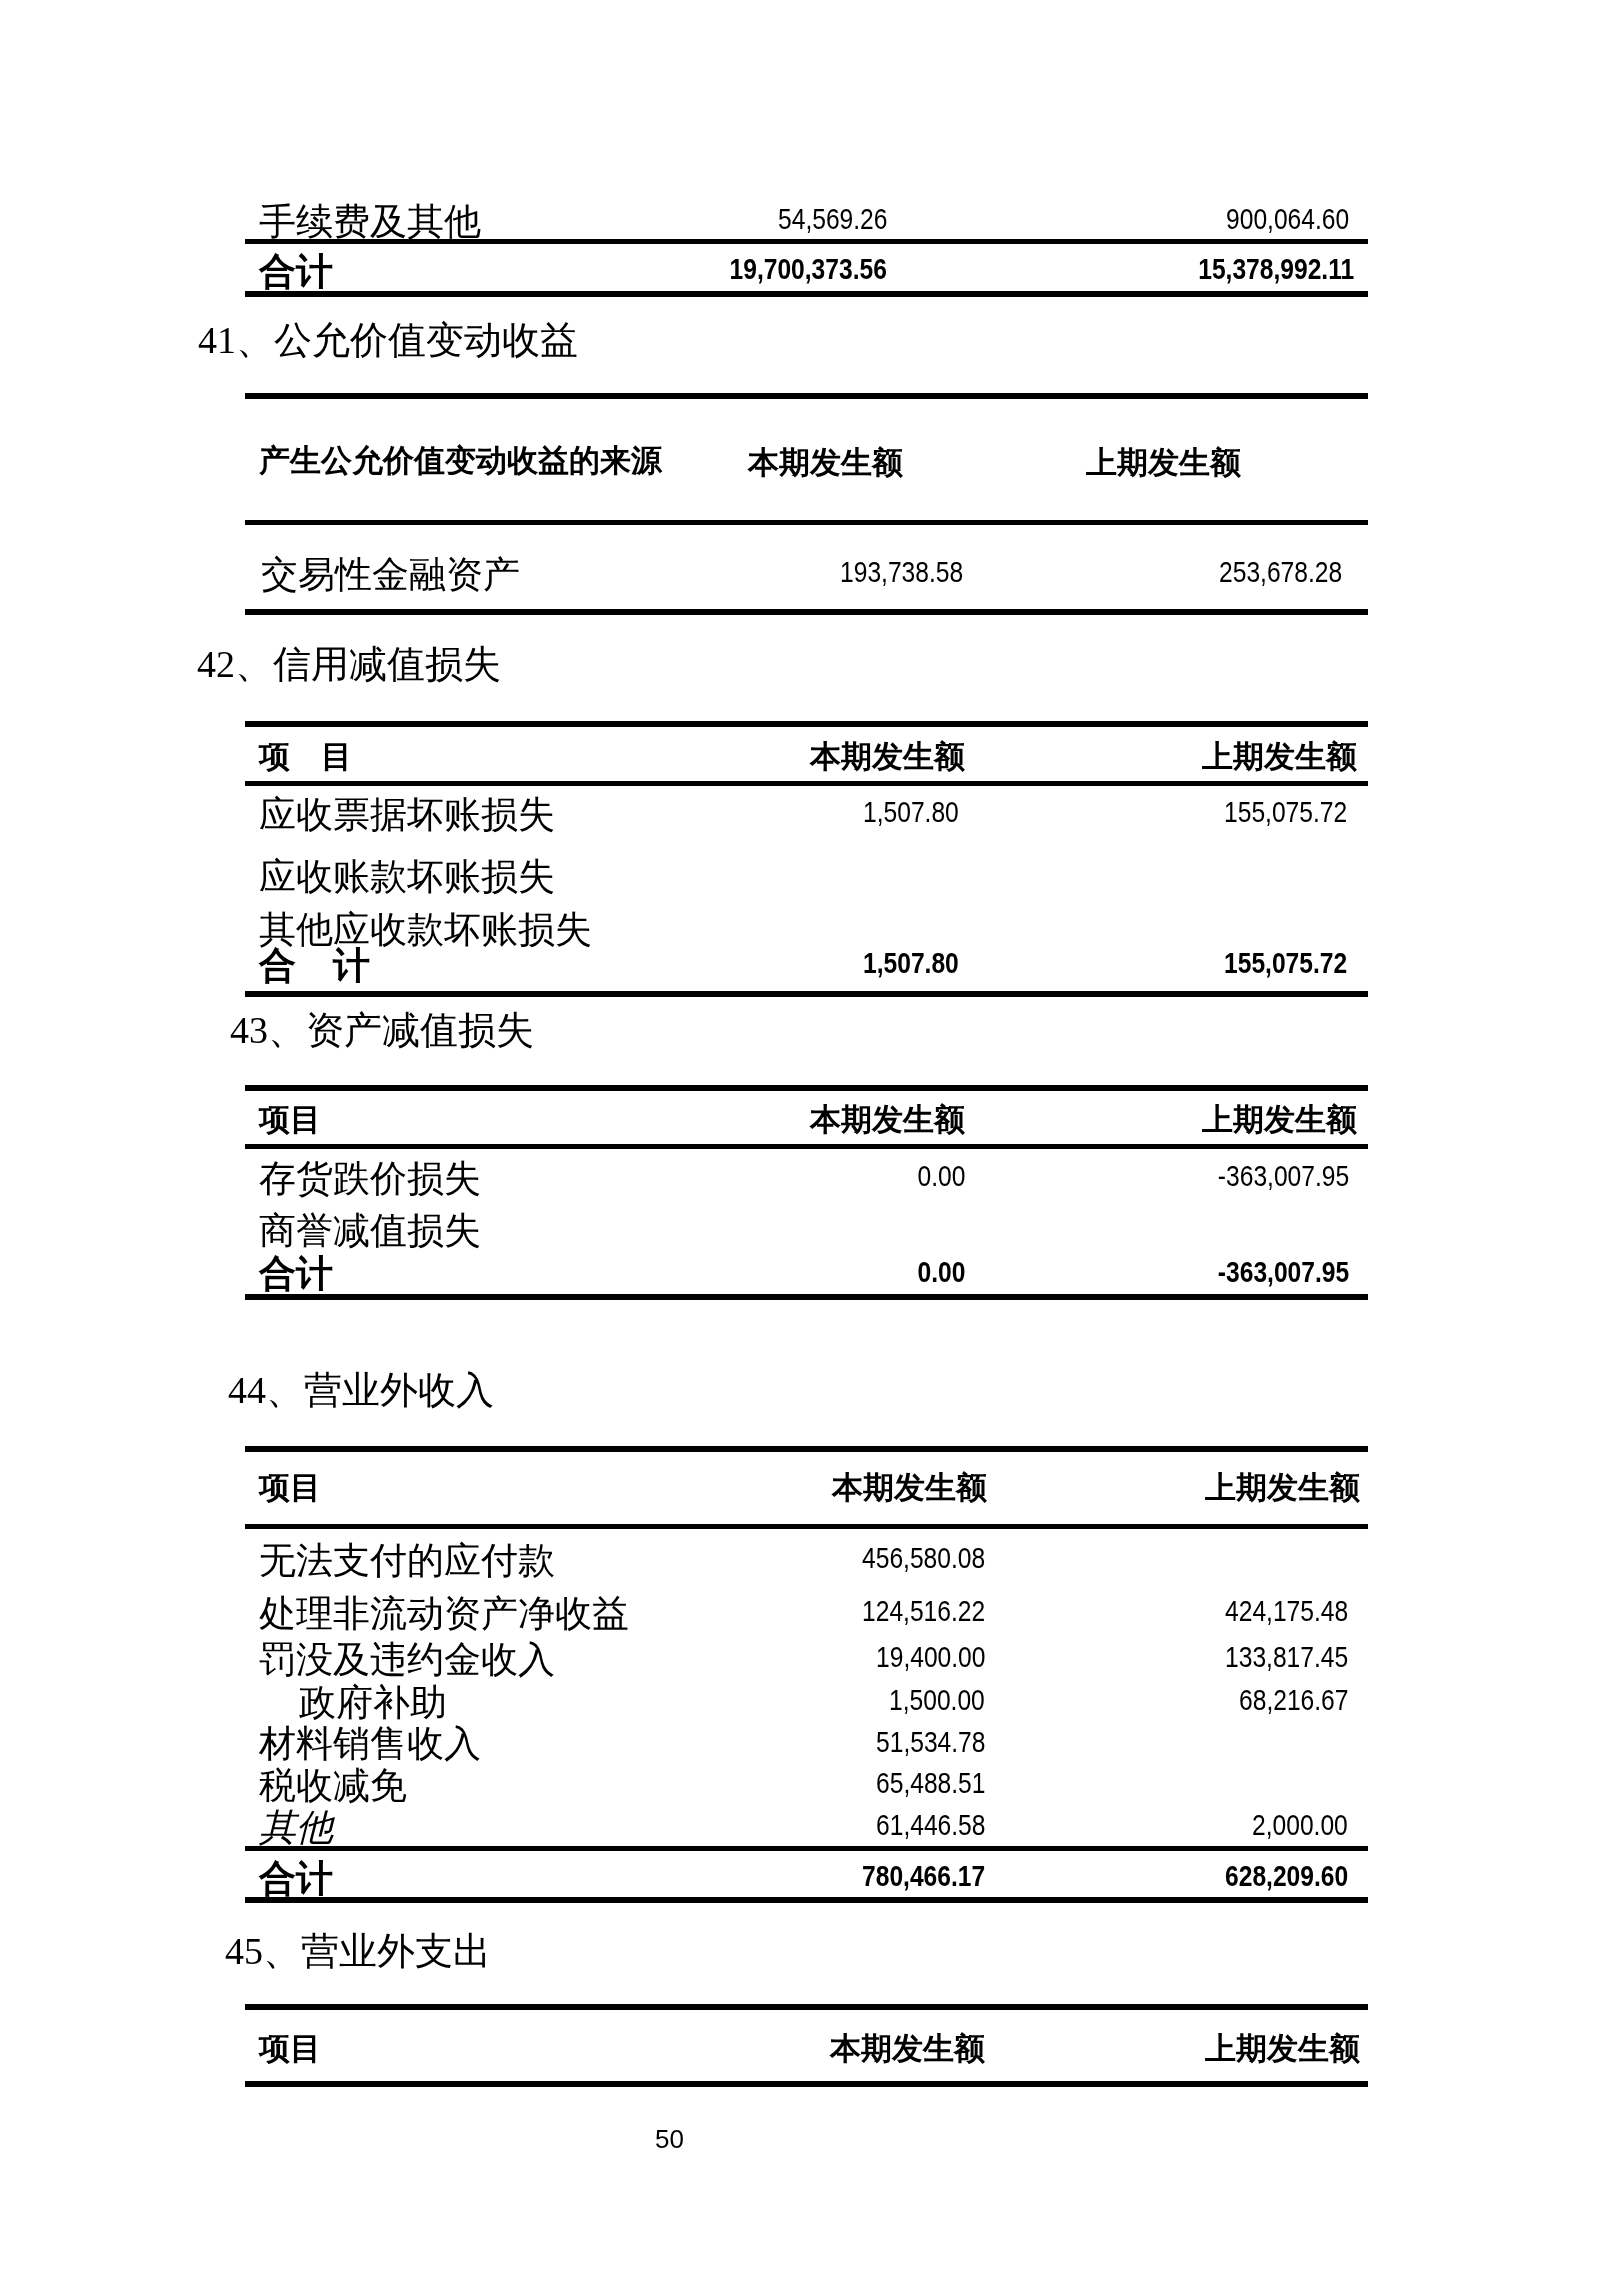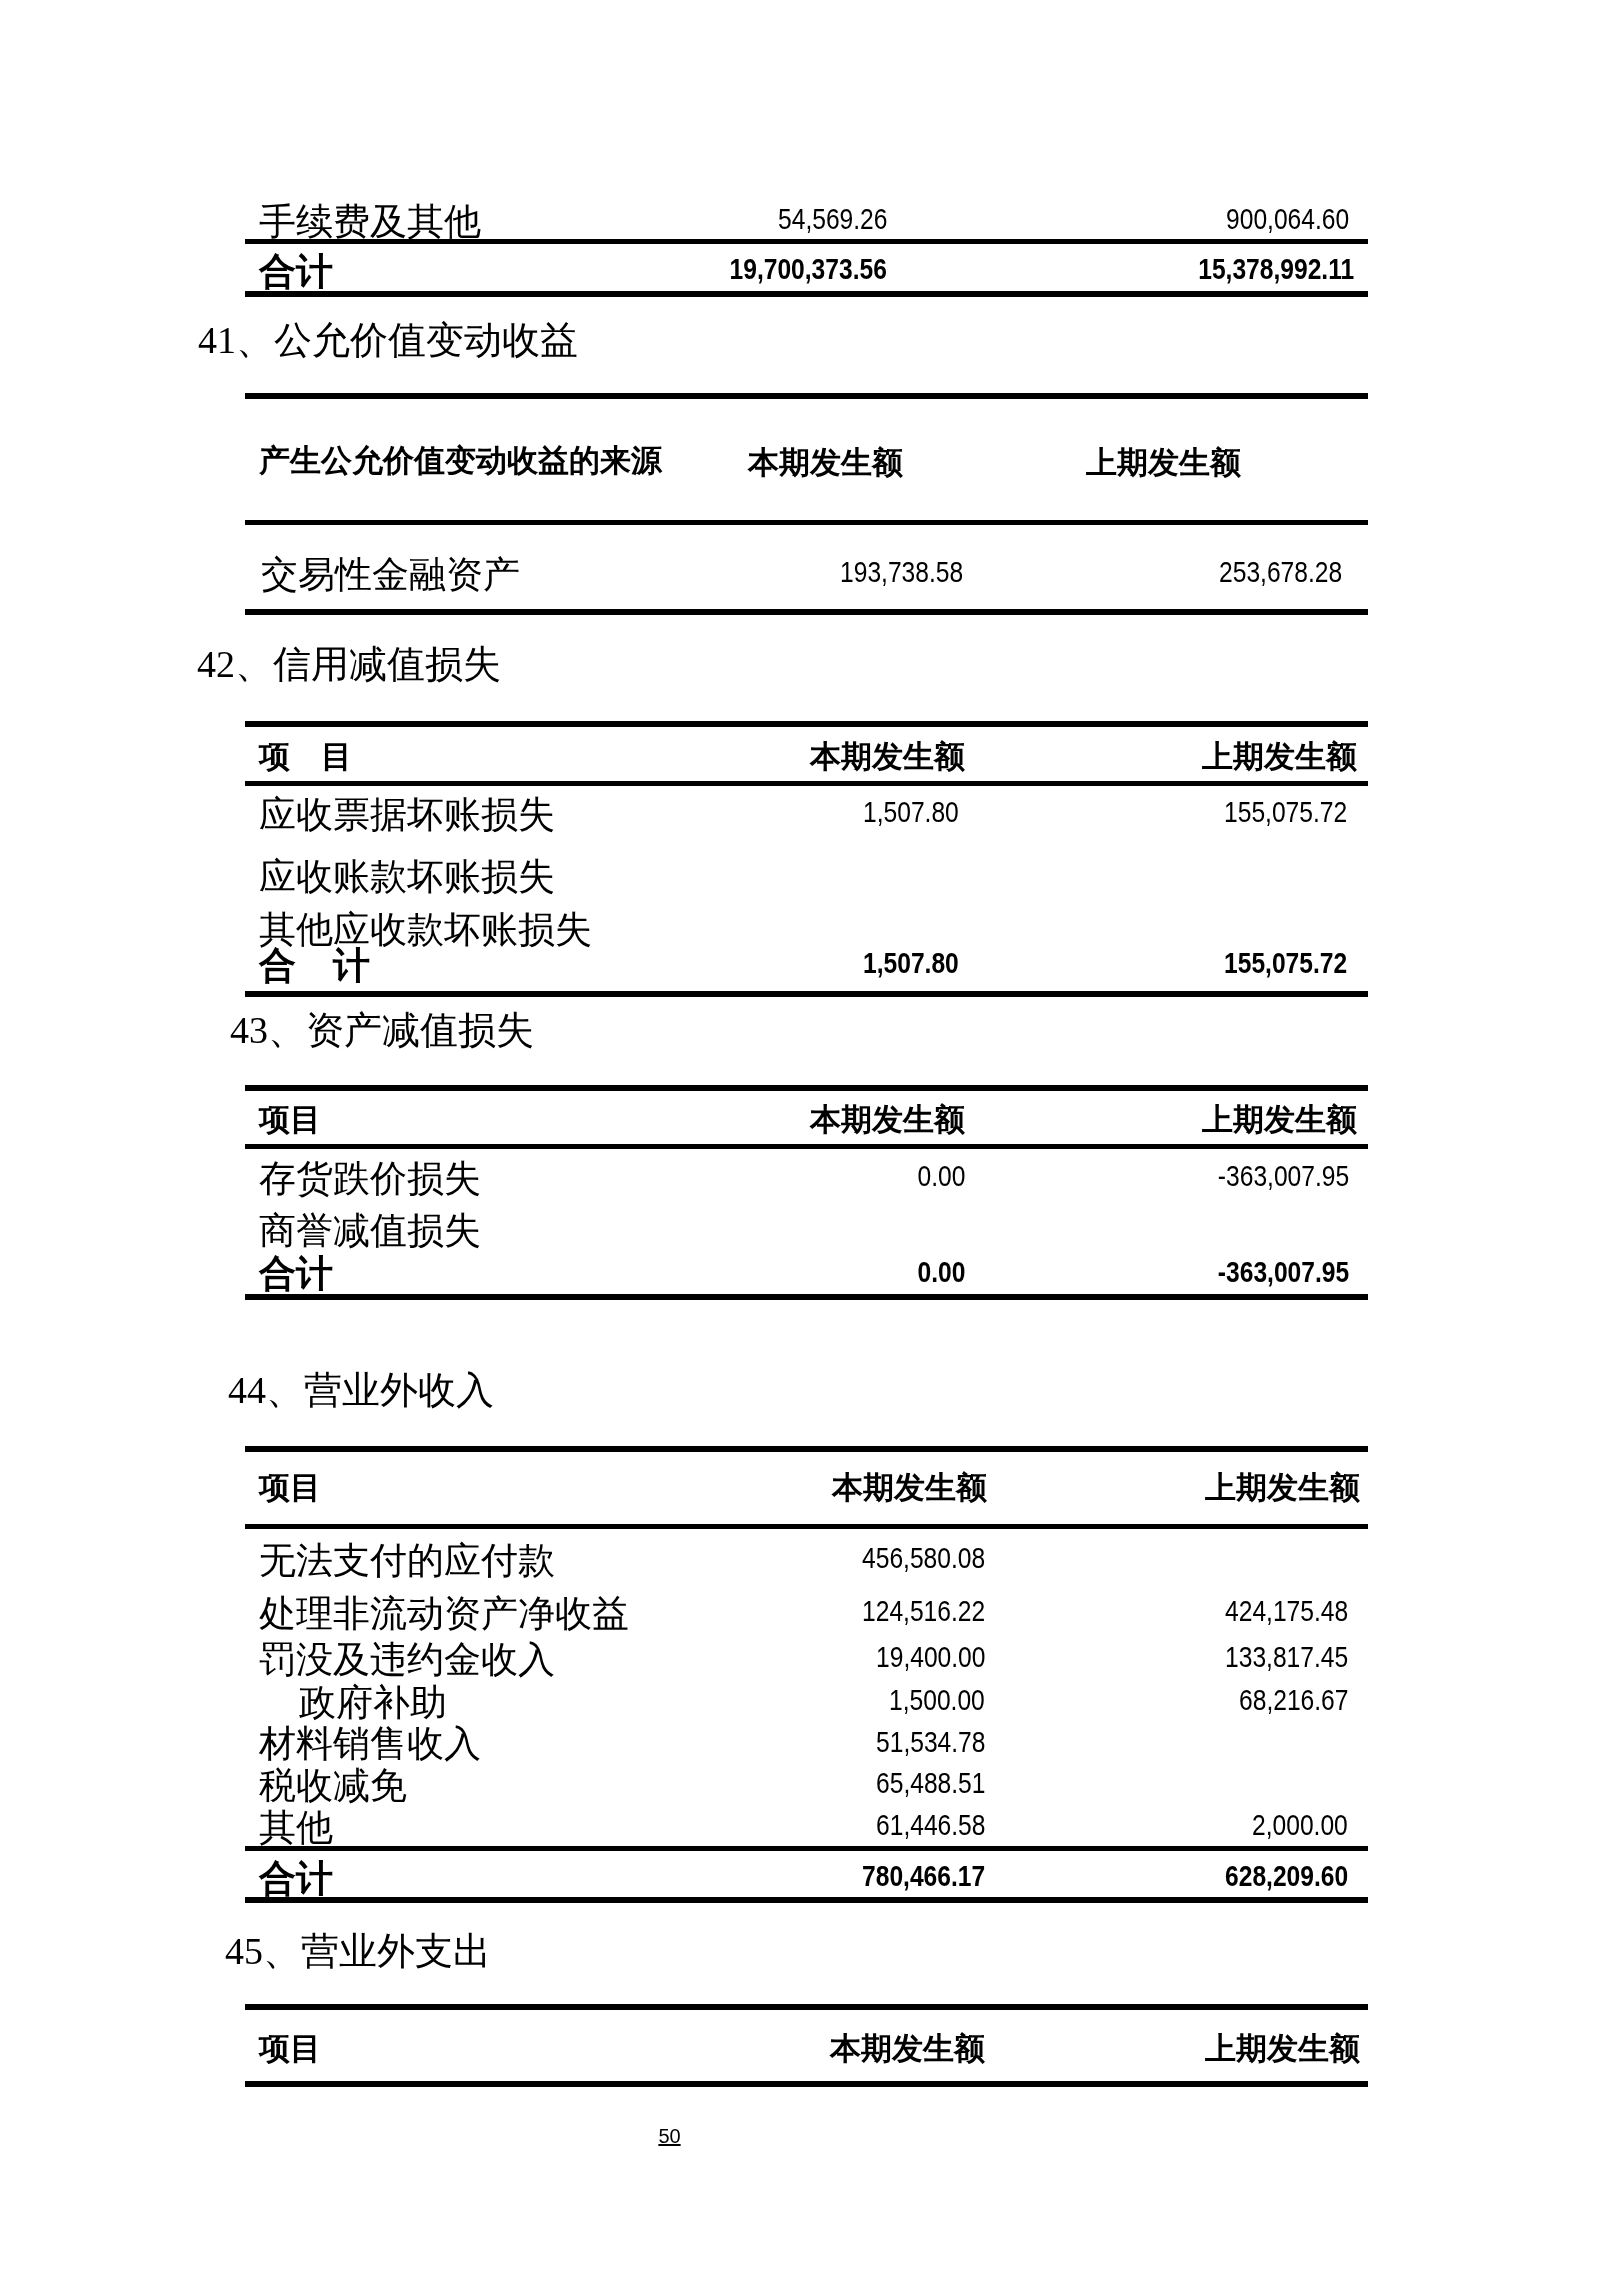--- a/index.html
+++ b/index.html
@@ -23,21 +23,21 @@
     transform:scaleX(0.82);
     transform-origin:100% 50%;
     text-align:right;
   }
   .numb{font-weight:bold;}
   .rule{position:absolute;left:245px;width:1123px;background:#000;}
   .rule-thick{height:5.9px;}
   .rule-thin{height:4.6px;}
   .footer-num{
     position:absolute;left:0;width:1339px;text-align:center;
-    font-size:20px;font-family:"Liberation Sans", sans-serif;line-height:1;text-decoration:underline;
+    font-size:26px;font-family:"Liberation Sans", sans-serif;line-height:1;
   }
 </style>
 </head>
 <body>
 
 <div class="page">
 
   <div class="t lbl" style="left:259px;top:203px;">手续费及其他</div>
   <div class="t num" style="right:736px;top:204px;">54,569.26</div>
   <div class="t num" style="right:274px;top:204px;">900,064.60</div>
@@ -126,21 +126,21 @@
   <div class="t lbl" style="left:259px;top:1684px;margin-left:40px;">政府补助</div>
   <div class="t num" style="right:638px;top:1685px;">1,500.00</div>
   <div class="t num" style="right:275px;top:1685px;">68,216.67</div>
 
   <div class="t lbl" style="left:259px;top:1725px;">材料销售收入</div>
   <div class="t num" style="right:638px;top:1727px;">51,534.78</div>
 
   <div class="t lbl" style="left:259px;top:1767px;">税收减免</div>
   <div class="t num" style="right:638px;top:1768px;">65,488.51</div>
 
-  <div class="t lbl" style="left:259px;top:1809px;">其他</div>
+  <div class="t lbl" style="left:259px;top:1809px;font-style:italic;">其他</div>
   <div class="t num" style="right:638px;top:1810px;">61,446.58</div>
   <div class="t num" style="right:275px;top:1810px;">2,000.00</div>
 
   <div class="rule rule-thin" style="top:1846px;"></div>
 
   <div class="t lbl" style="left:259px;top:1860px;font-weight:bold;">合计</div>
   <div class="t num numb" style="right:638px;top:1861px;">780,466.17</div>
   <div class="t num numb" style="right:275px;top:1861px;">628,209.60</div>
 
   <div class="rule rule-thick" style="top:1897px;"></div>

